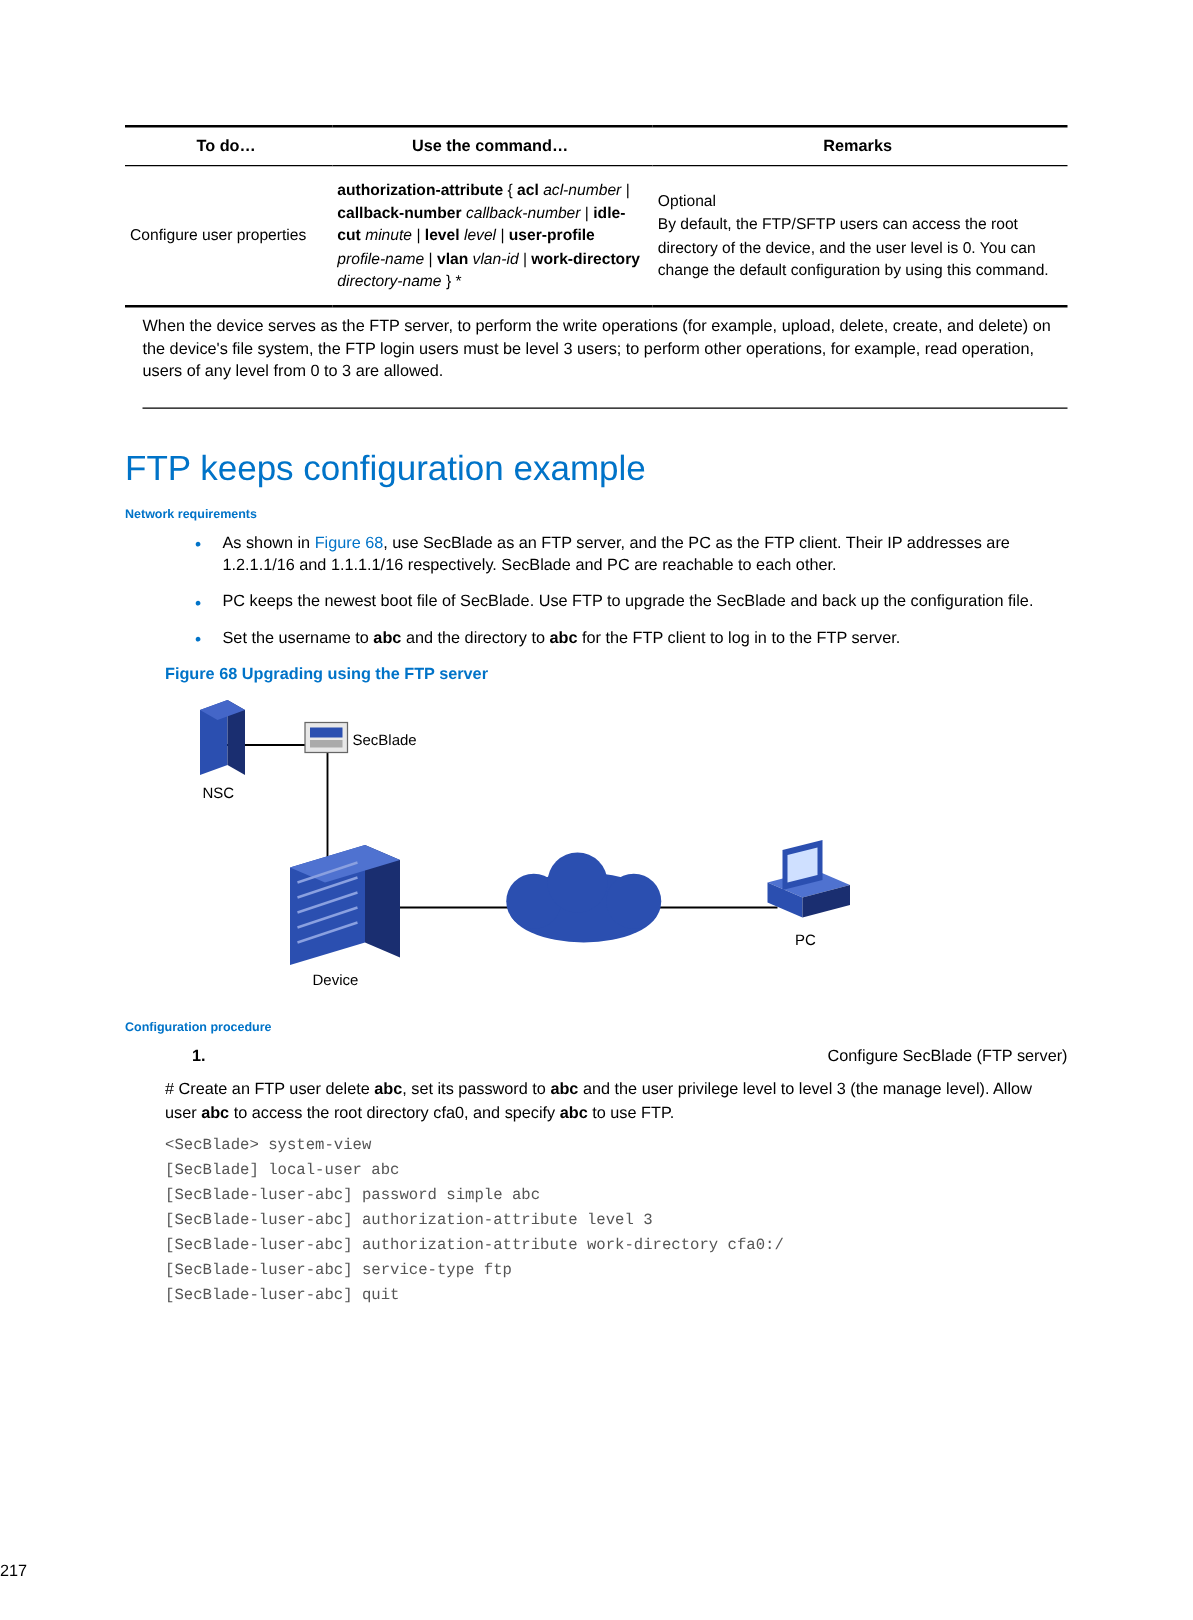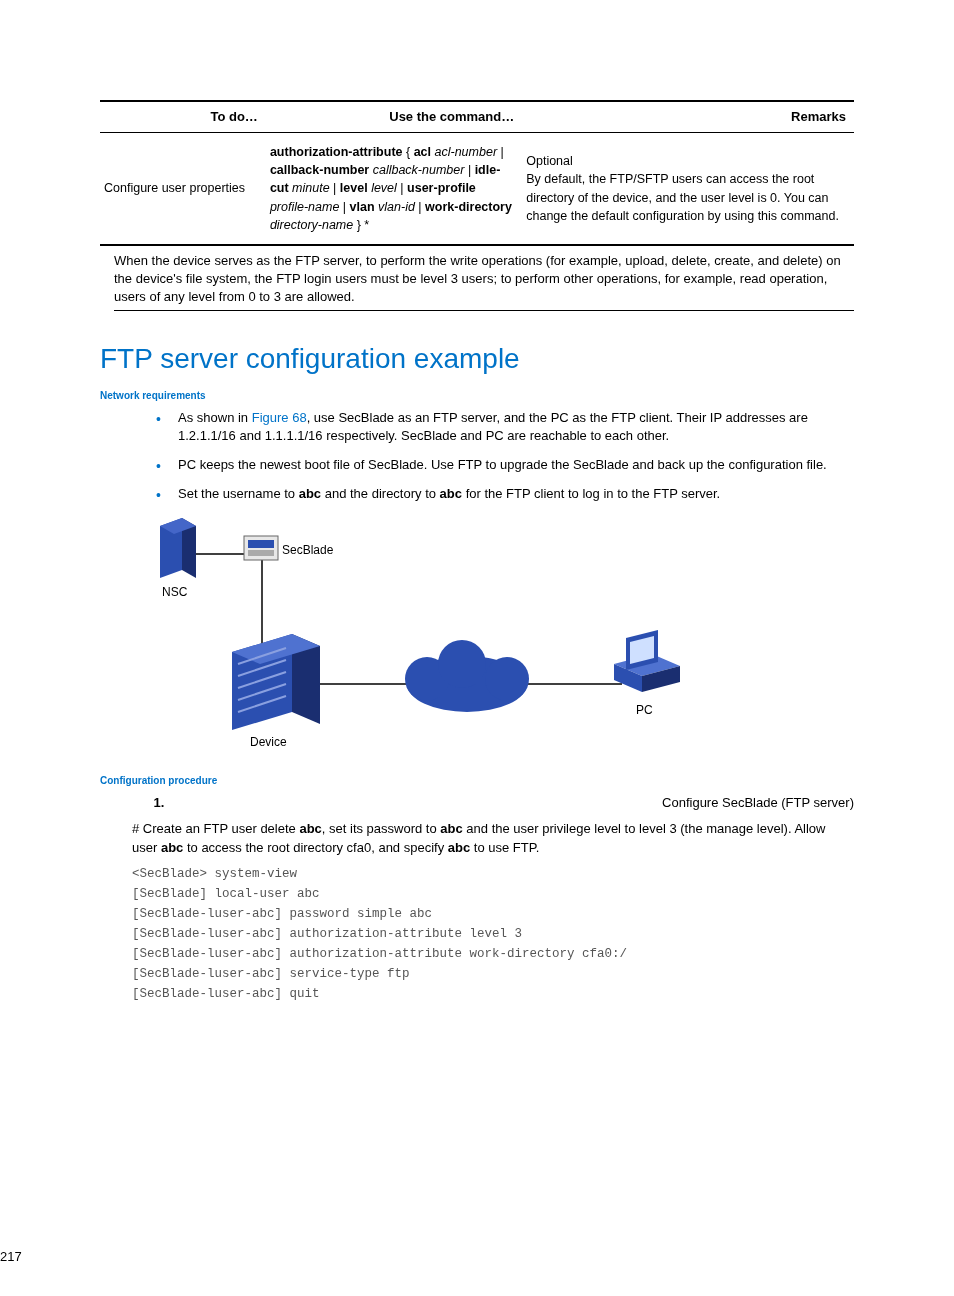--- a/index.html
+++ b/index.html
@@ -19,21 +19,21 @@
     position: relative;
   }
   table.cmd {
     width: 100%;
     border-collapse: collapse;
     border-top: 2px solid #000;
     border-bottom: 2px solid #000;
     margin-bottom: 6px;
   }
   table.cmd th {
-    text-align: right;
+    text-align: center;
     font-weight: bold;
     padding: 6px 8px 6px 4px;
     border-bottom: 1px solid #000;
     font-size: 13px;
   }
   table.cmd td {
     vertical-align: middle;
     padding: 10px 8px 10px 4px;
     font-size: 12.5px;
     line-height: 1.45;
@@ -43,21 +43,21 @@
   .col-rem  { width: 44%; }
   .note-label {
     color: #0073c8;
     font-size: 13px;
     margin: 6px 0 2px 14px;
   }
   .note-text {
     font-size: 13px;
     margin: 0 0 8px 14px;
     border-bottom: 1px solid #000;
-    padding-bottom: 4px;
+    padding-bottom: 20px;
   }
   h1.section {
     font-family: Arial, sans-serif;
     font-weight: 300;
     color: #0073c8;
     font-size: 28px;
     margin: 28px 0 8px 0;
   }
   h2.sub {
     color: #0073c8;
@@ -142,34 +142,35 @@
           <b>authorization-attribute</b> { <b>acl</b> <i>acl-number</i> | <b>callback-number</b> <i>callback-number</i> | <b>idle-cut</b> <i>minute</i> | <b>level</b> <i>level</i> | <b>user-profile</b> <i>profile-name</i> | <b>vlan</b> <i>vlan-id</i> | <b>work-directory</b> <i>directory-name</i> } *
         </td>
         <td style="white-space:pre-line;">Optional
 By default, the FTP/SFTP users can access the root directory of the device, and the user level is 0. You can change the default configuration by using this command.</td>
       </tr>
     </tbody>
   </table>
 
   <div class="note-text">When the device serves as the FTP server, to perform the write operations (for example, upload, delete, create, and delete) on the device's file system, the FTP login users must be level 3 users; to perform other operations, for example, read operation, users of any level from 0 to 3 are allowed.</div>
 
-  <h1 class="section">FTP server configuration example</h1>
+  <h1 class="section">FTP keeps configuration example</h1>
 
   <h2 class="sub">Network requirements</h2>
 
   <ul class="req">
     <li>
       <span>As shown in </span><a class="fig-link" href="#">Figure 68</a><span>, use SecBlade as an FTP server, and the PC as the FTP client. Their IP addresses are 1.2.1.1/16 and 1.1.1.1/16 respectively. SecBlade and PC are reachable to each other.</span>
     </li>
     <li>PC keeps the newest boot file of SecBlade. Use FTP to upgrade the SecBlade and back up the configuration file.</li>
     <li>
       <span>Set the username to </span><b>abc</b><span> and the directory to </span><b>abc</b><span> for the FTP client to log in to the FTP server.</span>
     </li>
   </ul>
 
+  <div class="fig-caption">Figure 68 Upgrading using the FTP server</div>
 
   <div class="diagram">
     <svg width="560" height="250" viewBox="0 0 560 250">
 
       <line x1="45" y1="40" x2="130" y2="40" stroke="#000" stroke-width="1.5"></line>
       <line x1="130" y1="40" x2="130" y2="150" stroke="#000" stroke-width="1.5"></line>
       <line x1="165" y1="170" x2="275" y2="170" stroke="#000" stroke-width="1.5"></line>
       <line x1="395" y1="170" x2="490" y2="170" stroke="#000" stroke-width="1.5"></line>
 
       <g>

